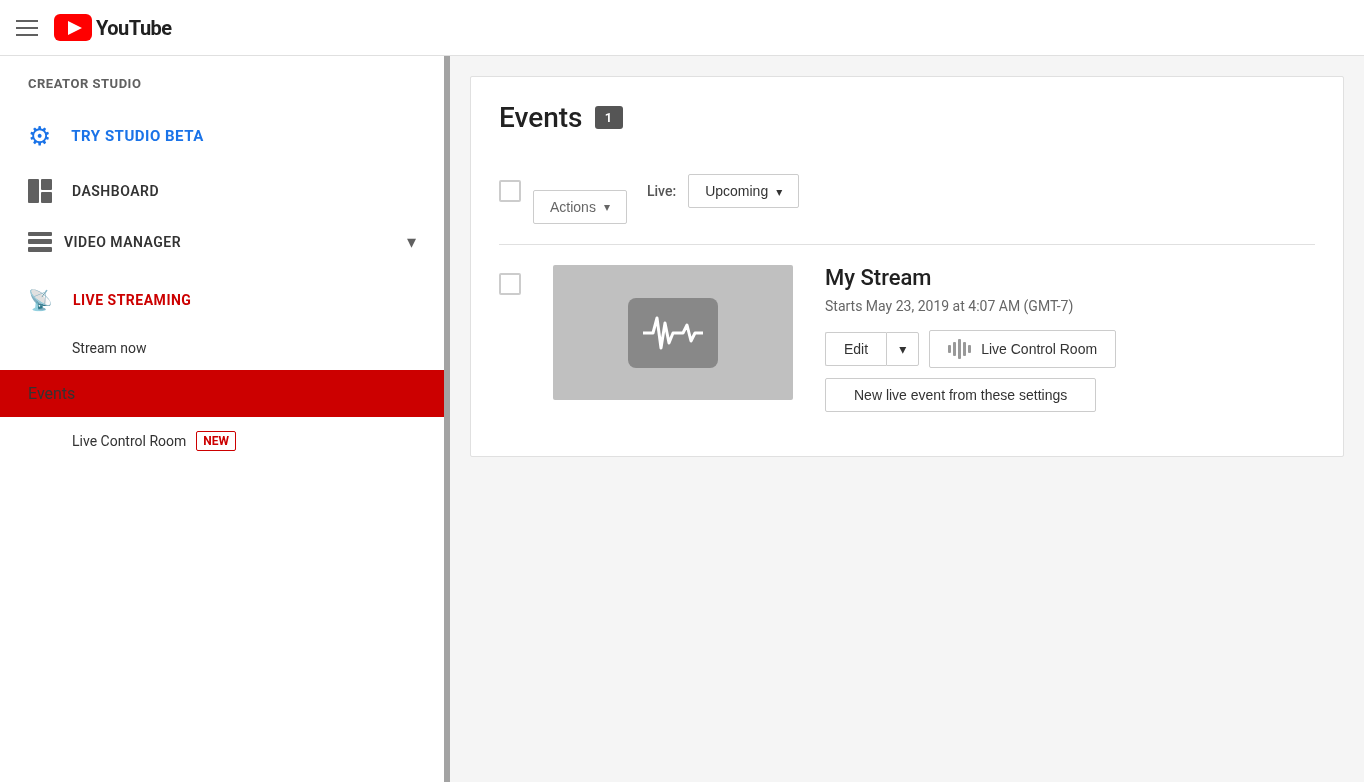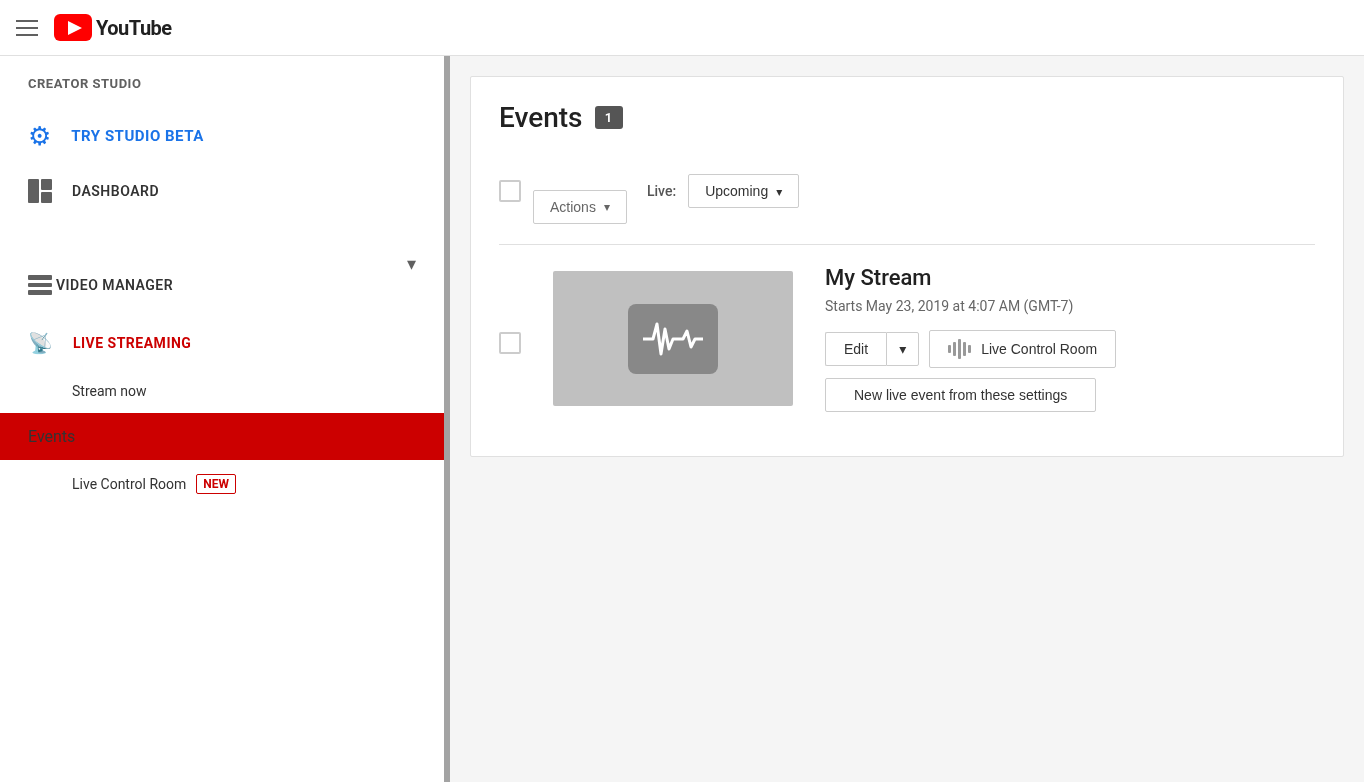--- a/index.html
+++ b/index.html
@@ -49,21 +49,21 @@
       text-decoration: none;
     }
     .sidebar-item .label { font-size: 14px; font-weight: 600; letter-spacing: 0.5px; }
     .sidebar-item.active-red { background: #cc0000; }
     .sidebar-item-beta { color: #1a73e8; }
     .sidebar-item-beta .label { color: #1a73e8; font-size: 15px; font-weight: 700; }
     .sidebar-item-live { color: #cc0000; }
     .sidebar-item-live .label { color: #cc0000; font-size: 14px; font-weight: 700; letter-spacing: 0.5px; }
     .sidebar-sub { padding: 14px 28px 14px 72px; cursor: pointer; font-size: 14px; color: #333; }
     .sidebar-item-with-arrow { display: flex; align-items: center; justify-content: space-between; padding: 14px 28px; cursor: pointer; }
-    .sidebar-item-inner { display: flex; align-items: center; gap: 4px; margin-top: 44px; }
+    .sidebar-item-inner { display: flex; align-items: center; gap: 12px; }
     .sidebar-item-with-arrow .label { font-size: 14px; font-weight: 600; letter-spacing: 0.5px; color: #333; }
     .arrow-down { font-size: 18px; color: #606060; }
 
     .new-badge {
       border: 1.5px solid #cc0000; color: #cc0000; font-size: 12px;
       font-weight: 700; padding: 2px 6px; border-radius: 2px; margin-left: 10px;
     }
 
     
     .main { flex: 1; background: #f5f5f5; overflow-y: auto; padding: 0; }
@@ -93,21 +93,21 @@
     }
     .view-label { font-size: 14px; color: #555; font-weight: 500; margin-left: 8px; }
     .btn-view {
       border: 1px solid #ccc; background: #fff; border-radius: 2px;
       padding: 8px 16px; font-size: 14px; color: #333; cursor: pointer;
       display: flex; align-items: flex-end; gap: 8px; font-weight: 500;
     }
     .chevron { font-size: 12px; }
 
     
-    .event-row { display: flex; align-items: center; gap: 32px; padding: 20px 0; }
+    .event-row { display: flex; align-items: flex-start; gap: 32px; padding: 20px 0; }
     .event-checkbox { width: 22px; height: 22px; border: 2px solid #ccc; border-radius: 2px; background: #fff; cursor: pointer; margin-top: 8px; flex-shrink: 0; }
     .event-thumb {
       width: 240px; height: 135px; background: #c0c0c0; border-radius: 2px;
       display: flex; align-items: center; justify-content: center; flex-shrink: 0;
     }
     .event-thumb-inner {
       background: #888; border-radius: 8px; width: 90px; height: 70px;
       display: flex; align-items: center; justify-content: center;
     }
     .event-info { flex: 1; }

